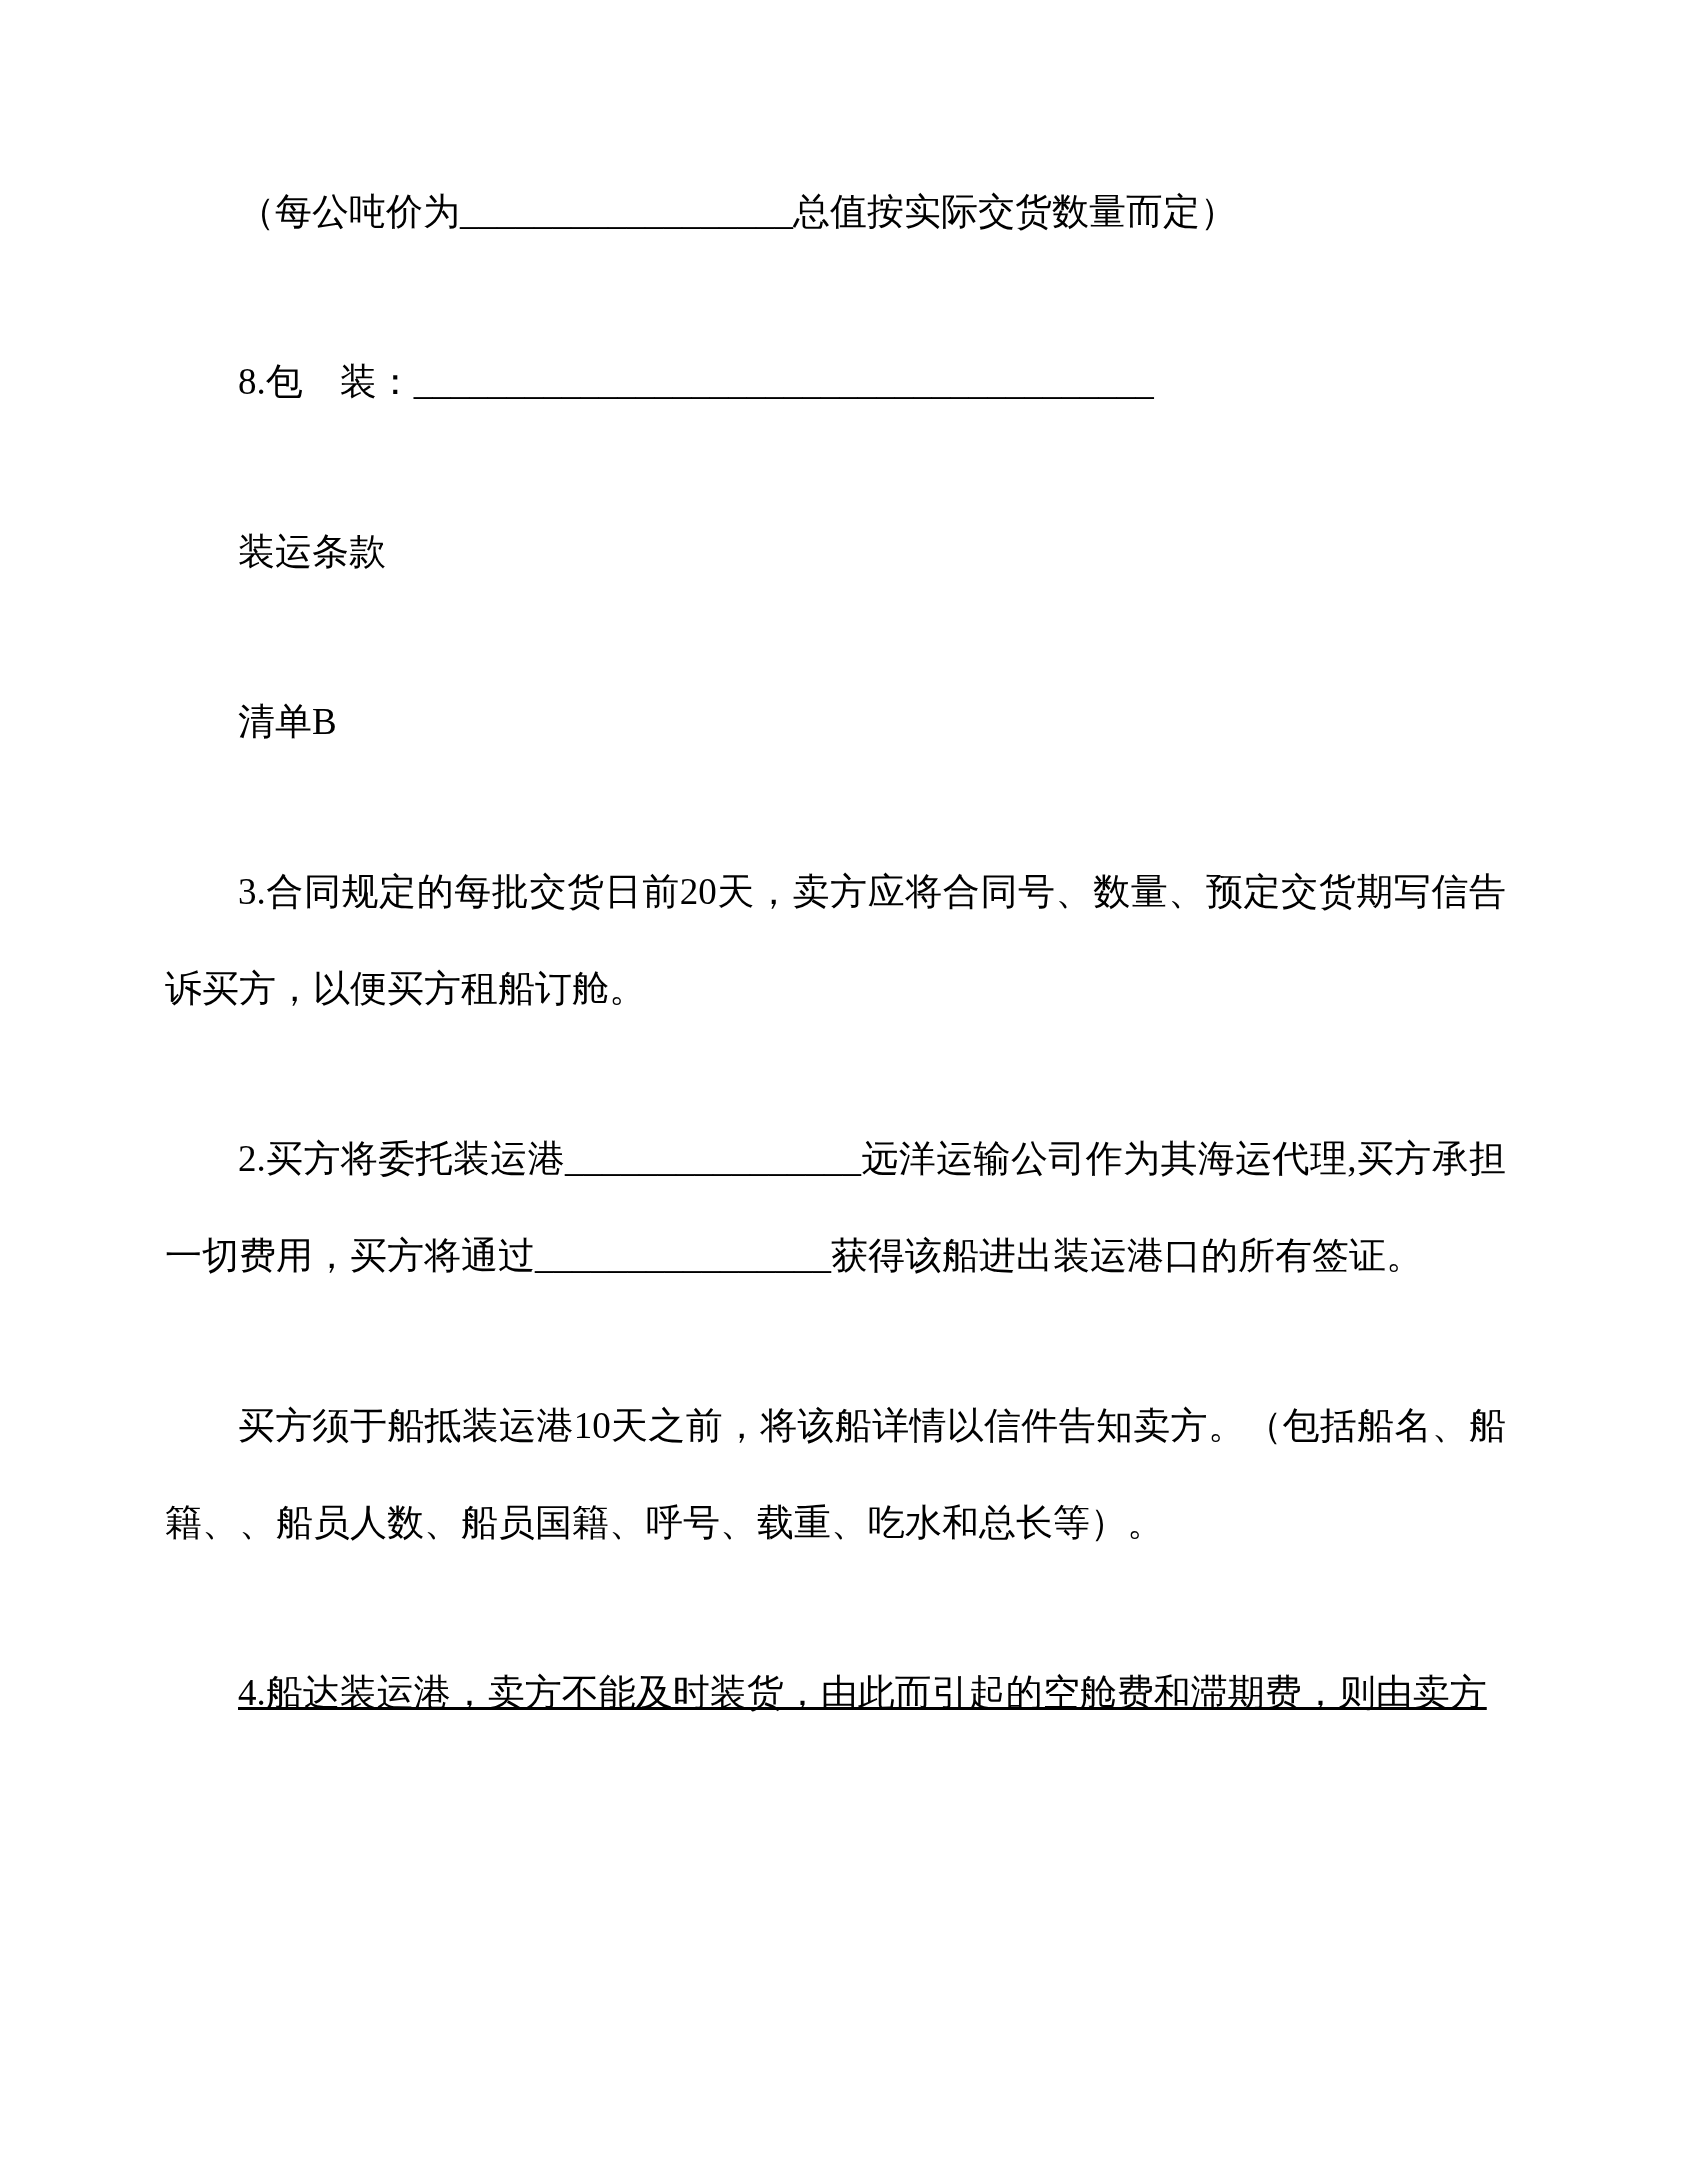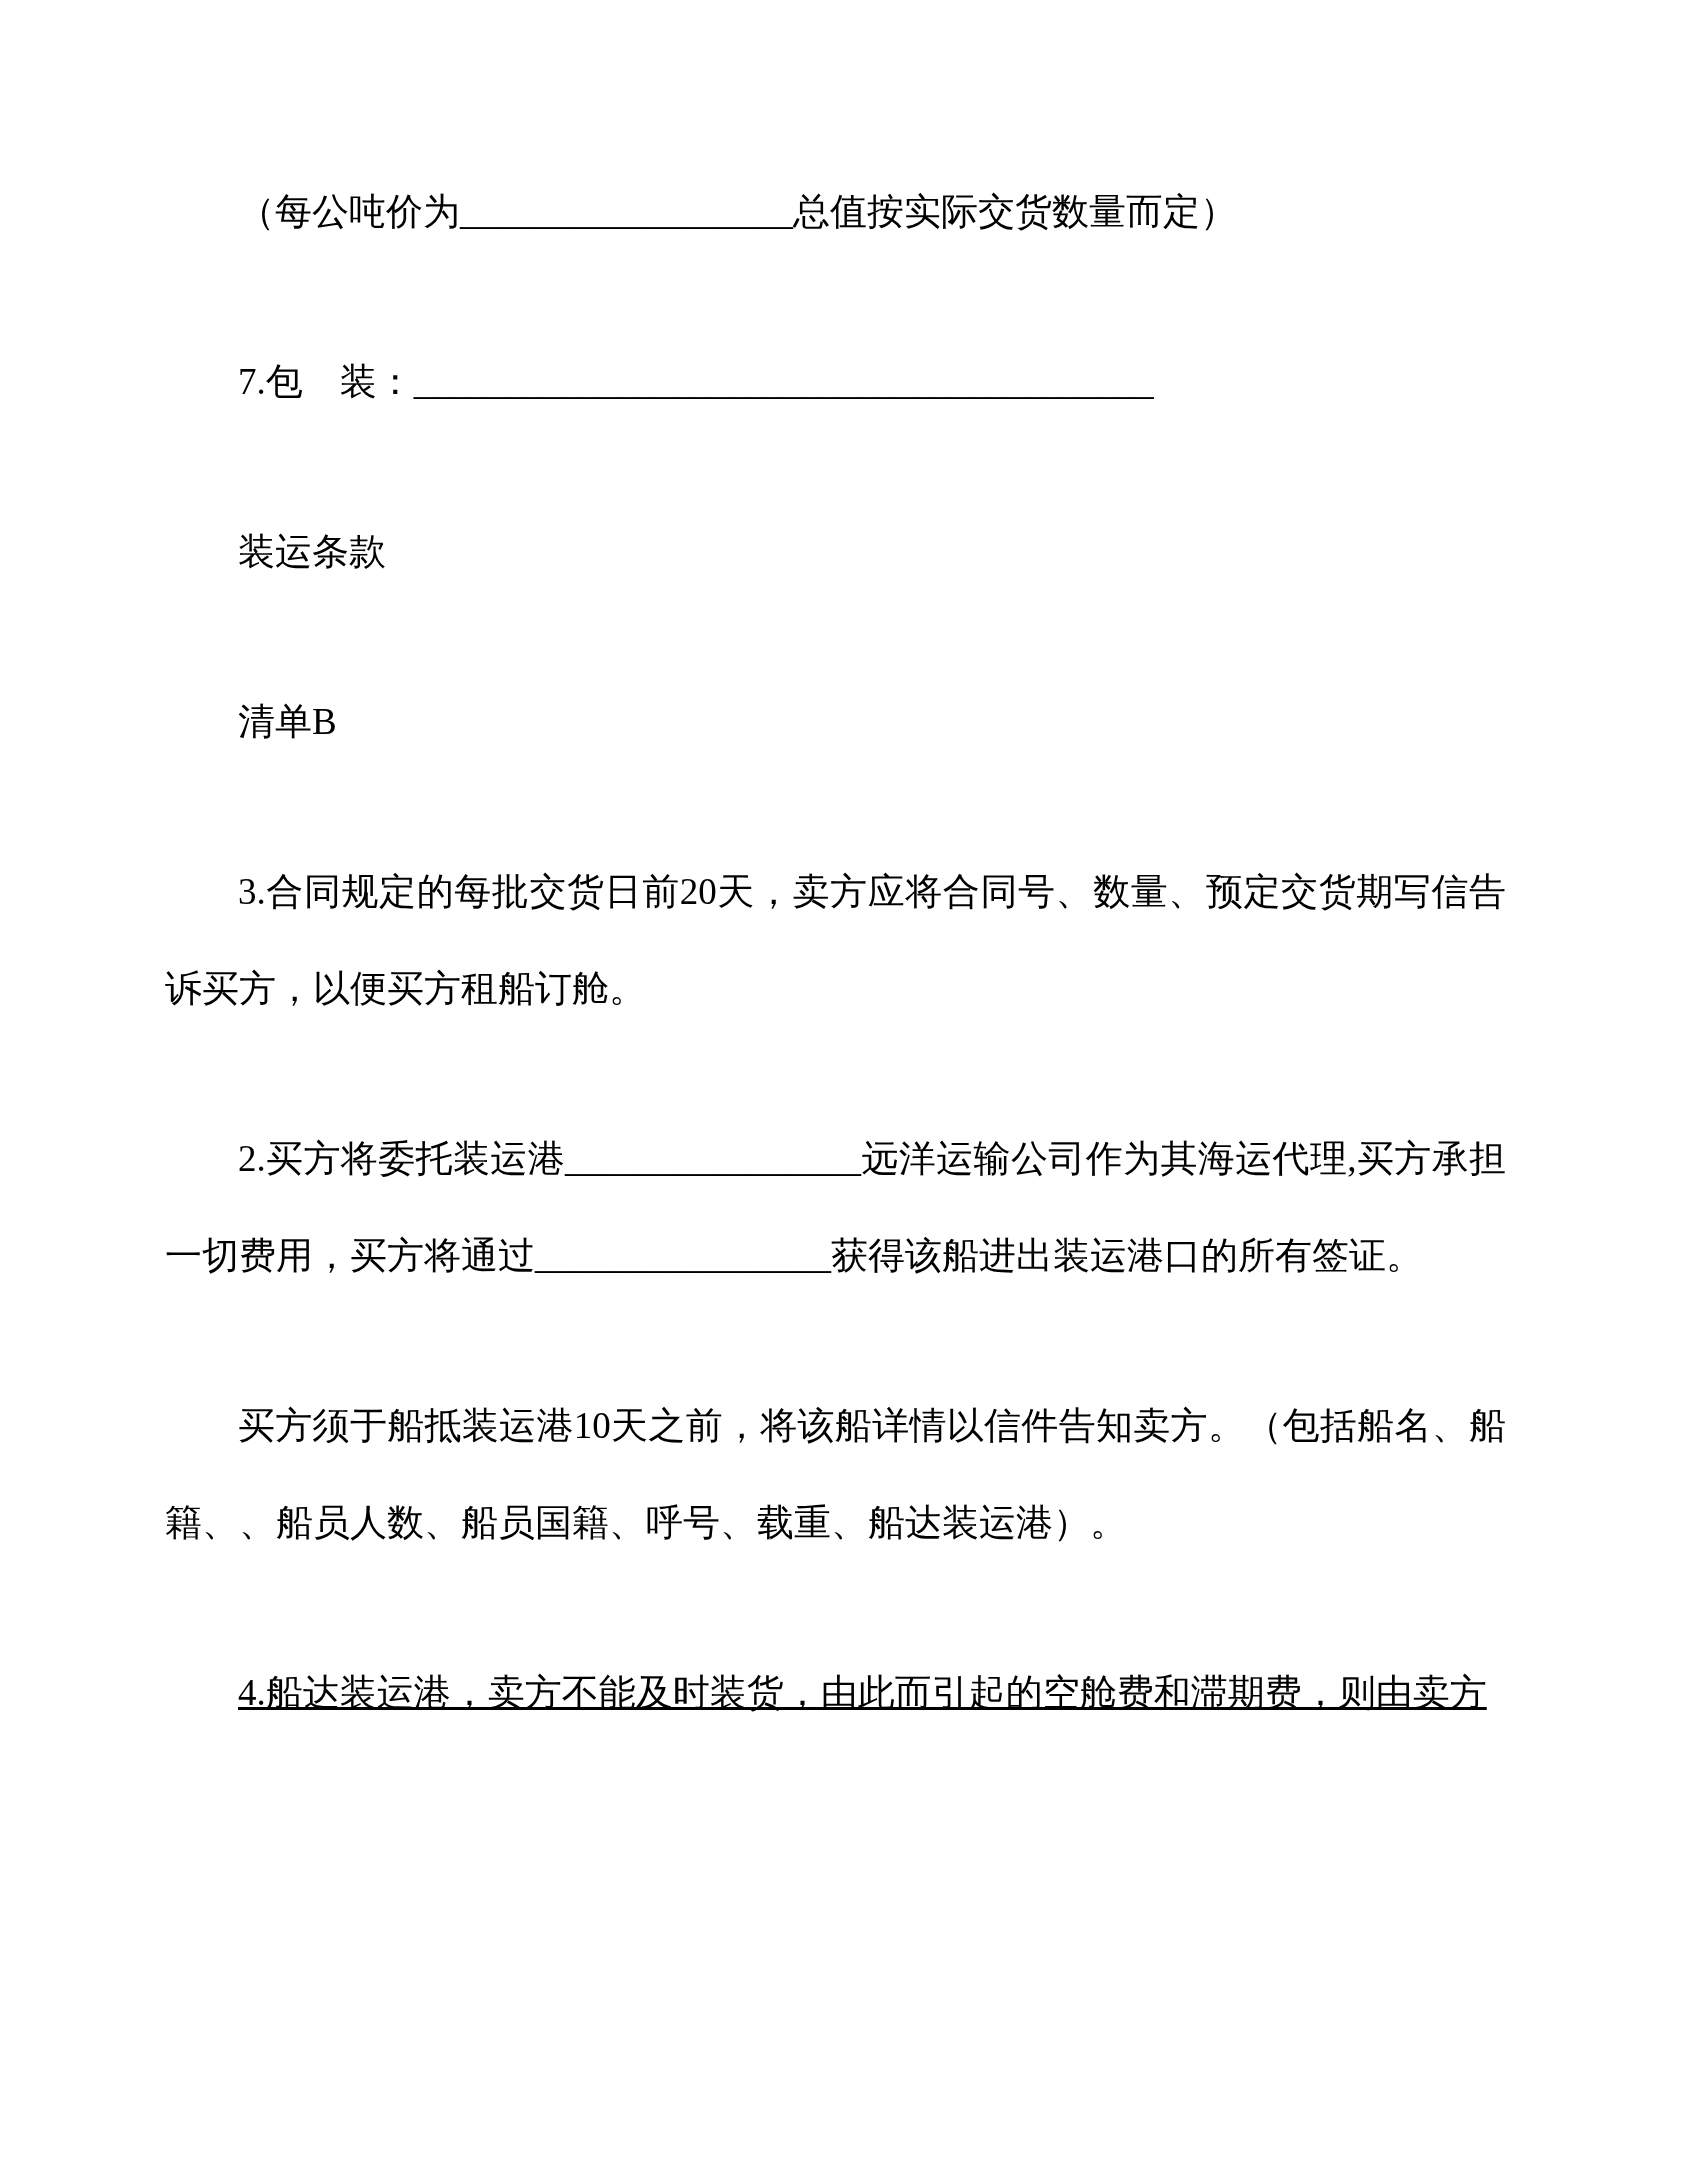--- a/index.html
+++ b/index.html
@@ -35,28 +35,28 @@
     margin-bottom: 0;
     text-decoration: underline;
   }
 </style>
 </head>
 <body>
 
 <div class="page">
   <p class="para">（每公吨价为__________________总值按实际交货数量而定）</p>
 
-  <p class="para">7.包　装：________________________________________</p>
+  <p class="para">8.包　装：________________________________________</p>
 
   <p class="para">装运条款</p>
 
   <p class="para">清单B</p>
 
   <p class="para">3.合同规定的每批交货日前20天，卖方应将合同号、数量、预定交货期写信告诉买方，以便买方租船订舱。</p>
 
 
   <p class="para">2.买方将委托装运港________________远洋运输公司作为其海运代理,买方承担一切费用，买方将通过________________获得该船进出装运港口的所有签证。</p>
 
-  <p class="para">买方须于船抵装运港10天之前，将该船详情以信件告知卖方。（包括船名、船籍、、船员人数、船员国籍、呼号、载重、船达装运港）。</p>
+  <p class="para">买方须于船抵装运港10天之前，将该船详情以信件告知卖方。（包括船名、船籍、、船员人数、船员国籍、呼号、载重、吃水和总长等）。</p>
 
   <p class="para">4.船达装运港，卖方不能及时装货，由此而引起的空舱费和滞期费，则由卖方</p>
 </div>
 
 
 </body></html>

